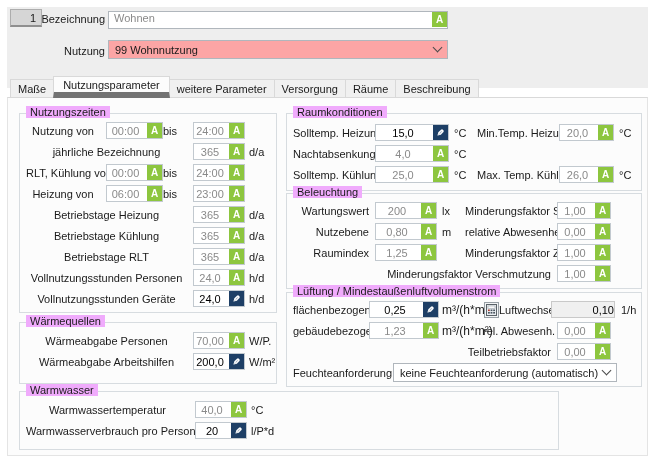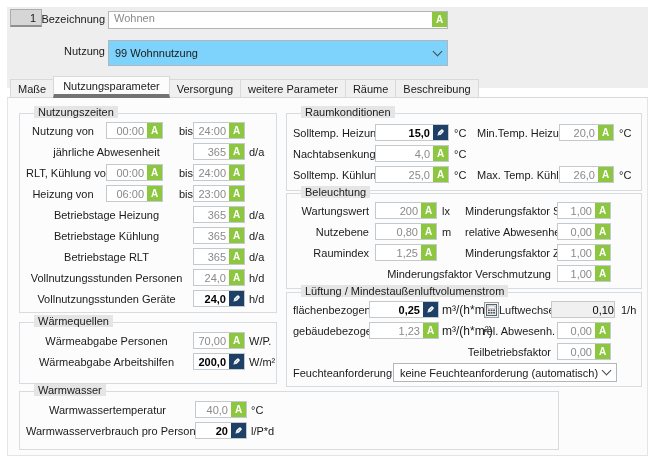--- a/index.html
+++ b/index.html
@@ -8,53 +8,53 @@
   .screen{position:relative;width:655px;height:463px;background:#fff;overflow:hidden}
 
   
   .header{position:absolute;left:7px;top:7px;width:641px;height:81px;background:#eeeeee}
   .idx{position:absolute;left:3px;top:2px;width:32px;height:18px;background:#d6d6d6;border:1px solid #adadad;border-bottom:2px solid #8f8f8f;text-align:right;padding:2px 5px 0 0;cursor:default}
   .hlbl{position:absolute;text-align:right;white-space:nowrap}
   .hlbl.bez{left:10px;top:6px;width:88px}
   .hlbl.nut{left:10px;top:38px;width:88px}
   .hinp{position:absolute;left:101px;top:4px;width:340px;height:18px;display:flex;background:#fff;border:1px solid #b0b6bc}
   .hinp .txt{flex:1;padding-left:5px;color:#8a8a8a;white-space:nowrap}
-  .hsel{position:absolute;left:101px;top:33px;width:340px;height:19px;display:flex;align-items:center;background:#7dd3fc;border:1px solid #b0b6bc;padding:12px 6px}
+  .hsel{position:absolute;left:101px;top:33px;width:340px;height:19px;display:flex;align-items:center;background:#fca5a5;border:1px solid #b0b6bc;padding:5px 6px}
   .hsel .txt{flex:1;white-space:nowrap}
   .chev{width:7px;height:7px;border-right:1.5px solid #4a4a4a;border-bottom:1.5px solid #4a4a4a;transform:rotate(45deg);margin-top:-4px;flex:none}
 
   
   .tabs{position:absolute;left:10px;top:76px;display:flex;align-items:flex-end;z-index:3}
   .tab{height:19px;display:flex;align-items:center;padding:0 7px;background:#f0f0f0;border:1px solid #d9d9d9;margin-right:-1px;white-space:nowrap;cursor:default}
-  .tab.active{height:22px;background:#fcfcfc;border-bottom:4px solid #737373;position:relative;z-index:4;padding:0 9px}
+  .tab.active{height:22px;background:#fcfcfc;border-bottom:6px solid #737373;position:relative;z-index:4;padding:0 9px}
 
   
   .panel{position:absolute;left:7px;top:97px;width:641px;height:359px;background:#fcfcfc;border:1px solid #e4e4e4;border-top:1px solid #d9d9d9}
 
   
   .g{position:absolute;border:1px solid #d7dce0;padding:6px 6px 0 6px}
-  .legend{position:absolute;top:-8px;left:14px;background:#e5e5e5;padding:0 4px;white-space:nowrap}
+  .legend{position:absolute;top:-8px;left:6px;background:#f0abfc;padding:0 4px;white-space:nowrap}
   .g.nz{left:11px;top:15px;width:258px;height:200px}
   .g.wq{left:11px;top:224px;width:258px;height:62px;padding-top:7px}
   .g.ww{left:11px;top:293px;width:540px;height:59px;padding-top:7px}
   .g.rk{left:278px;top:15px;width:356px;height:78px;padding-top:8px}
   .g.be{left:278px;top:95px;width:356px;height:96px}
   .g.lu{left:278px;top:194px;width:356px;height:95px}
 
   
   .r{display:flex;align-items:center;height:21px}
   .lf{flex:1 1 0;min-width:0;text-align:center;padding-right:6px;white-space:nowrap}
   .lr{flex:1 1 0;min-width:0;text-align:right;padding-right:6px;white-space:nowrap}
   .l82{width:82px;flex:none;text-align:right;padding-right:6px;white-space:nowrap}
   .l76{width:76px;flex:none;text-align:right;padding-right:6px;white-space:nowrap}
   .l100{width:100px;flex:none;text-align:right;padding-right:6px;white-space:nowrap}
-  .bis{width:30px;flex:none;text-align:right}
+  .bis{width:30px;flex:none;text-align:left}
   .fld{display:flex;align-items:center;height:17px;background:#fff;border:1px solid #c2c9cf;flex:none}
-  .fld .val{flex:1;min-width:0;text-align:right;padding-right:3px;color:#8a8a8a;white-space:nowrap}
-  .fld .val.man{color:#000;font-weight:700}
+  .fld .val{flex:1;min-width:0;text-align:center;padding-right:3px;color:#8a8a8a;white-space:nowrap}
+  .fld .val.man{color:#000;font-weight:400}
   .fld.dis{background:#f0f0f0;border-color:#c9c9c9}
   .fld.dis .val{color:#000;text-align:right;padding:0}
   .w52{width:52px}.w57{width:57px}.w70{width:70px}.w74{width:74px}.w62{width:62px}.w55{width:55px}.w54{width:54px}.w64{width:64px}
   .b{width:15px;height:15px;flex:none;display:flex;align-items:center;justify-content:center;color:#fff;font-weight:700;font-size:10px;cursor:default}
   .b.a{background:#8dc63f}
   .b.m{background:#1e3f66;transform:scaleX(-1);font-size:9px}
   .us{width:25px;flex:none;padding-left:4px;white-space:nowrap}
   .ul{width:28px;flex:none;padding-left:5px;white-space:nowrap}
   .ur{width:21px;flex:none;padding-left:5px;white-space:nowrap}
   .sp24{width:24px;flex:none}
@@ -82,22 +82,22 @@
     <div class="hlbl nut">Nutzung</div>
     <div class="hsel">
       <span class="txt">99 Wohnnutzung</span>
       <span class="chev"></span>
     </div>
   </div>
 
   <div class="tabs">
     <div class="tab">Maße</div>
     <div class="tab active">Nutzungsparameter</div>
+    <div class="tab">weitere Parameter</div>
     <div class="tab">Versorgung</div>
-    <div class="tab">weitere Parameter</div>
     <div class="tab">Räume</div>
     <div class="tab">Beschreibung</div>
   </div>
 
   <div class="panel">
 
     <div class="g nz">
       <span class="legend">Nutzungszeiten</span>
       <div class="r">
         <span class="lf">Nutzung von</span>
@@ -106,21 +106,21 @@
           <span class="b a">A</span>
         </span>
         <span class="bis">bis</span>
         <span class="fld w52">
           <span class="val">24:00</span>
           <span class="b a">A</span>
         </span>
         <span class="us"></span>
       </div>
       <div class="r">
-        <span class="lf">jährliche Abwesenheit</span>
+        <span class="lf">jährliche Bezeichnung</span>
         <span class="fld w52">
           <span class="val">365</span>
           <span class="b a">A</span>
         </span>
         <span class="us">d/a</span>
       </div>
       <div class="r">
         <span class="lf">RLT, Kühlung von</span>
         <span class="fld w57">
           <span class="val">00:00</span>

